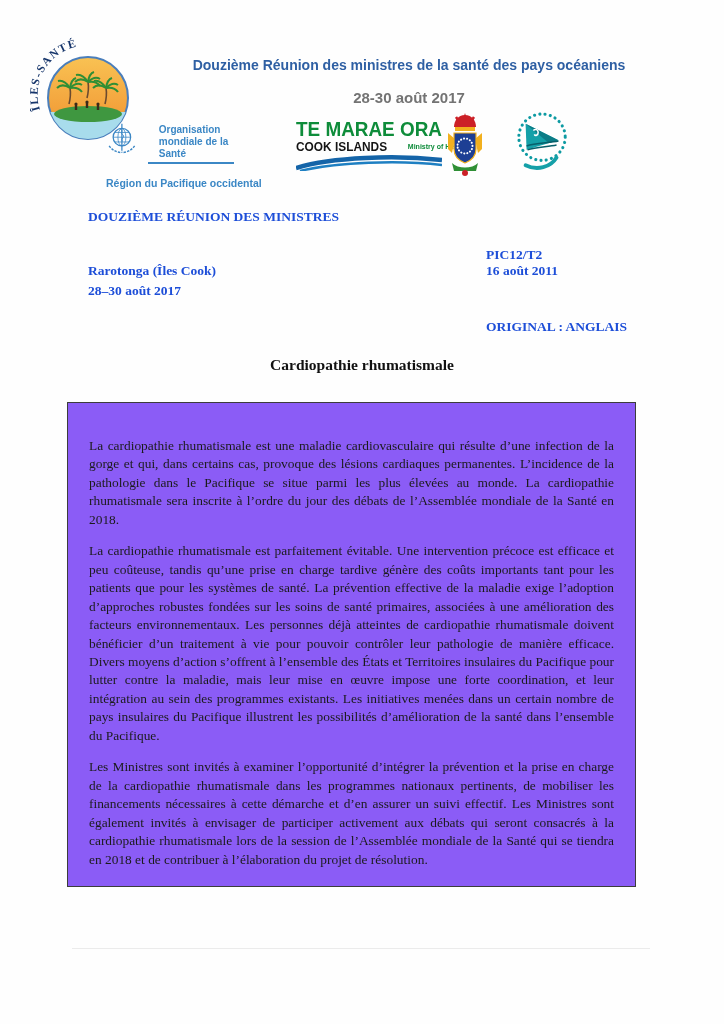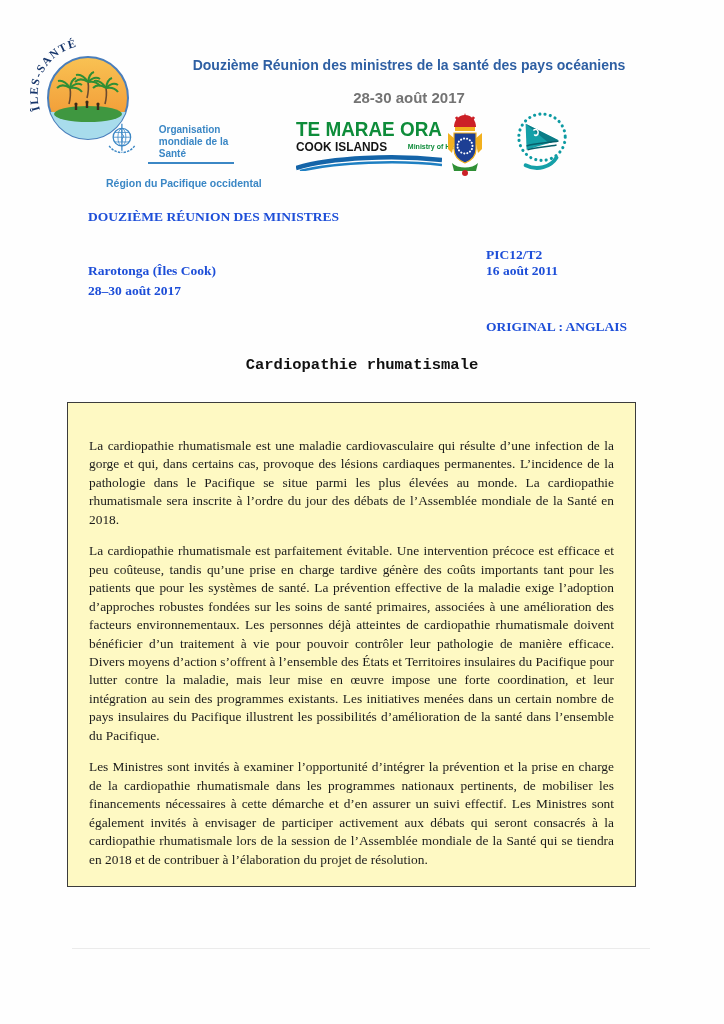--- a/index.html
+++ b/index.html
@@ -67,29 +67,29 @@
 
   
   .dh {
     position:absolute; white-space:nowrap;
     font-family:"Liberation Serif", serif; font-weight:bold;
     font-size:13.5px; color:#1d4ed8;
   }
 
   .doc-title {
     position:absolute; left:0; top:356px; width:724px; text-align:center;
-    font-family:Liberation Mono, monospace; font-weight:bold;
+    font-family:Liberation Serif, serif; font-weight:bold;
     font-size:15.5px; color:#111111;
   }
 
   
   .content-box {
     position:absolute; left:67px; top:402px;
     box-sizing:border-box; width:569px; height:485px;
-    border:1px solid #3c3c3c; background:#fef9c3;
+    border:1px solid #3c3c3c; background:#8b5cf6;
     padding:34px 21px 0 21px;
   }
   .content-box p {
     margin:0 0 13px 0; text-align:justify;
     font-size:13.4px; line-height:18.45px; color:#1b1b1b;
   }
 
   .bottom-rule { position:absolute; left:72px; top:948px; width:578px; height:1px; background:#ebebeb; }
 </style>
 </head>

